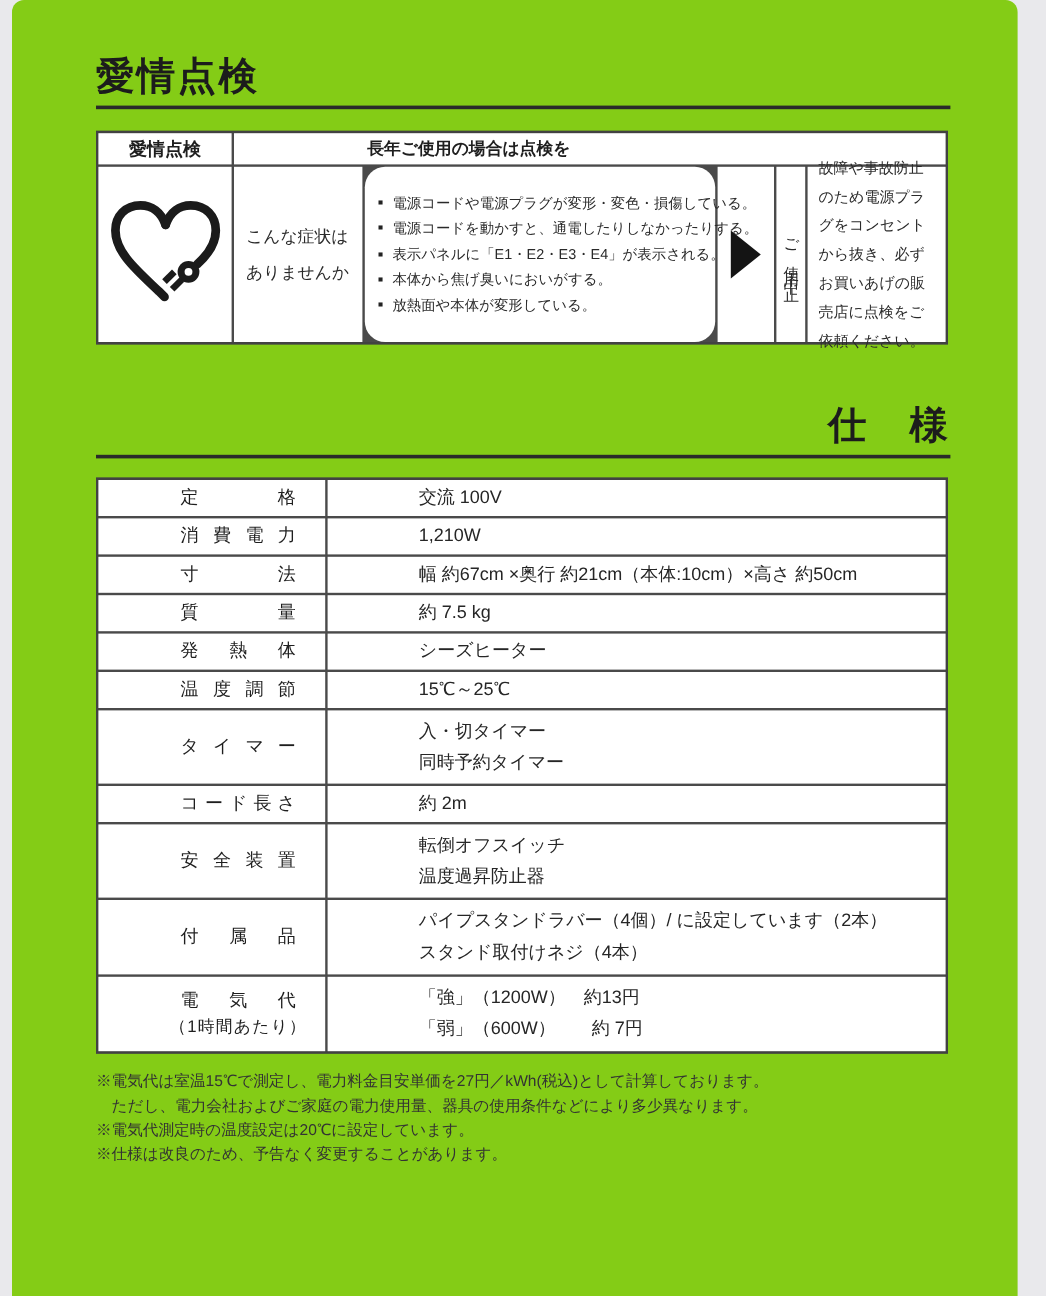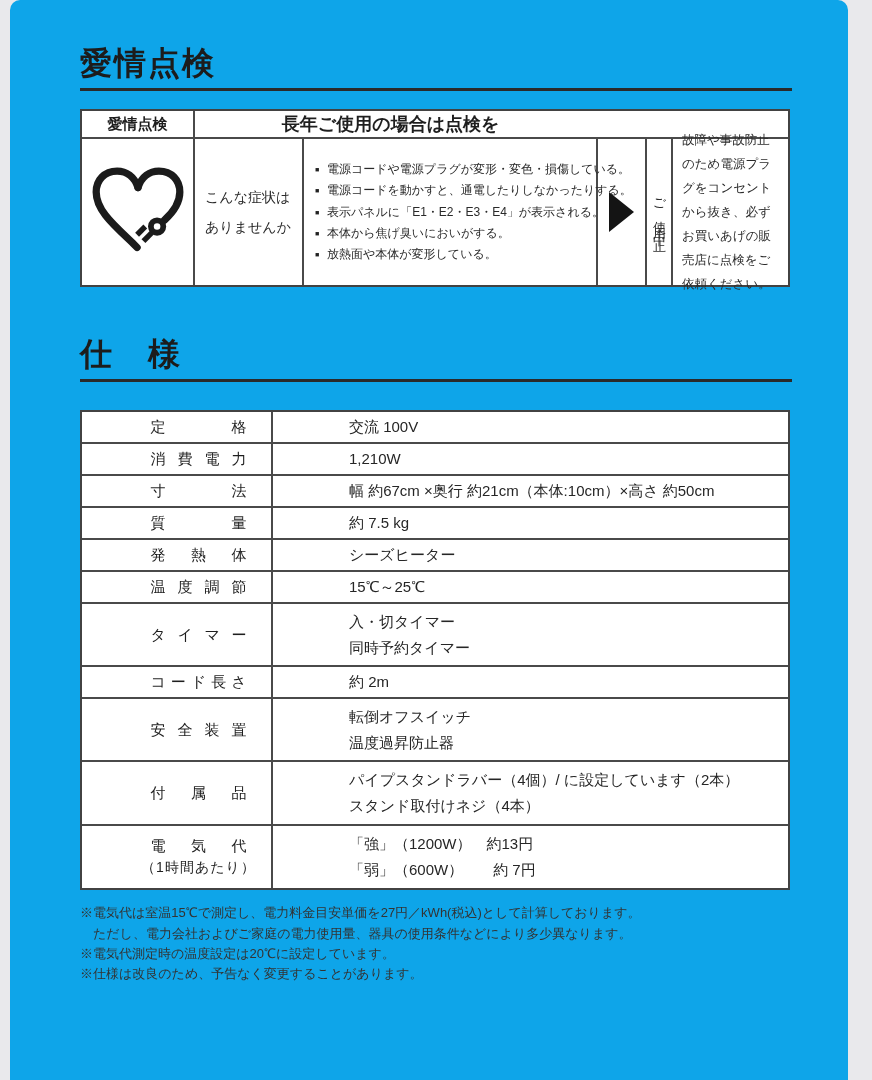--- a/index.html
+++ b/index.html
@@ -8,40 +8,40 @@
     background:#e9e9ec;
     font-family:"Liberation Sans", sans-serif;
     color:#222;
     position:relative;
     overflow:hidden;
   }
   .page {
     position:absolute;
     left:10px; top:0;
     width:838px; height:1080px;
-    background:#0ea5e9;
+    background:#84cc16;
     border-radius:10px 10px 0 0;
   }
   .content {
     margin:46px 0 0 70px;
     width:712px;
   }
 
   
   .section-title {
     font-size:32px;
     font-weight:700;
     letter-spacing:2px;
     color:#1c1c1c;
     line-height:1.1;
     padding-bottom:7px;
     border-bottom:3px solid #2a2a2a;
     margin-bottom:18px;
   }
-  .section-title.second { margin-top:50px; margin-bottom:28px; }
+  .section-title.second { margin-top:50px; margin-bottom:16px;text-align:right; }
 
   
   .insp-table {
     width:710px;
     border:2px solid #424242;
     background:#4a4a4a;
     display:grid;
     grid-template-columns:111px 107px 292px 47px 24px 1fr;
     grid-template-rows:26px 146px;
     gap:2px;
@@ -50,34 +50,35 @@
   .hdr-left {
     grid-column:1;
     background:#b3b3b3;
     display:flex; align-items:center; justify-content:center;
     font-size:15px; font-weight:600; color:#1e1e1e;
   }
   .hdr-right {
     grid-column:2 / 7;
     background:#d5d5d5;
     display:flex; align-items:center;
-    font-size:18px; font-weight:600; color:#1e1e1e;
+    font-size:14px; font-weight:600; color:#1e1e1e;
   }
   .hdr-right span { display:block; width:66%; text-align:center; }
   .cell-heart { display:flex; align-items:center; justify-content:center; }
   .cell-symptom {
     background:#e2e2e2;
     display:flex; align-items:center; justify-content:center;
     text-align:left;
     font-size:14px; line-height:2.15; color:#2a2a2a;
     padding:0 10px;
   }
   .cell-bullets {
     display:flex; flex-direction:column; justify-content:center;
     padding:6px 4px 6px 10px;
+    border-radius:17px;
   }
   .cell-bullets ul { list-style:none; }
   .cell-bullets li {
     font-size:12px; line-height:1.78; color:#2a2a2a;
     padding-left:13px; position:relative;
     white-space:nowrap;
   }
   .cell-bullets li::before {
     content:"■";
     font-size:7px;

